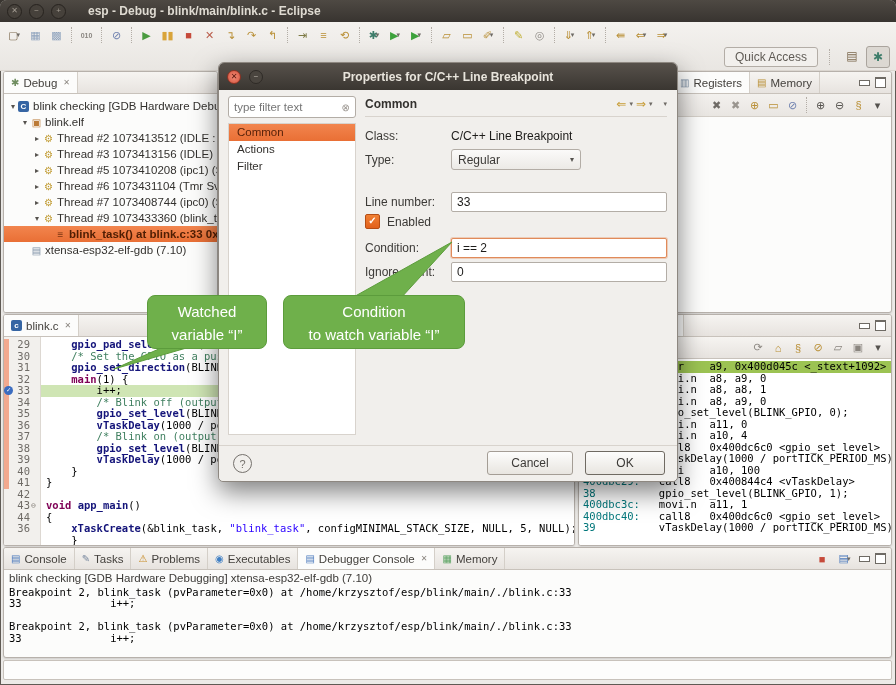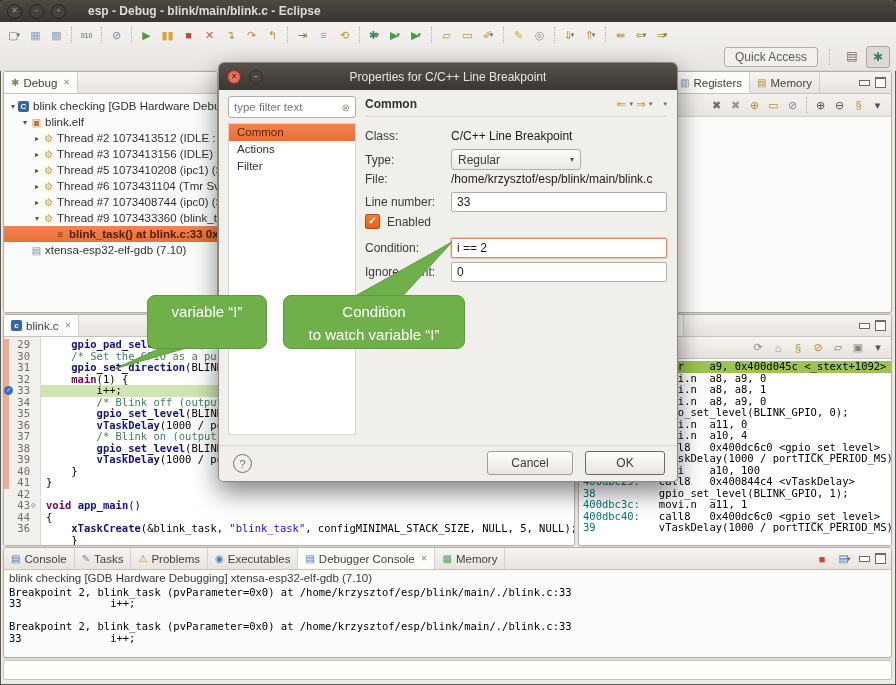--- a/index.html
+++ b/index.html
@@ -86,21 +86,21 @@
   .conline{white-space:pre;height:11.4px}
   .bottomstrip{position:absolute;left:3px;top:660px;width:889px;height:20px;background:#fdfdfc;
                border:1px solid #c8c2bb;border-radius:2px;box-sizing:border-box}
   
   .dialog{position:absolute;left:218px;top:62px;width:460px;height:420px;background:#f1efec;
           z-index:10;border-radius:6px 6px 5px 5px;box-shadow:0 10px 26px rgba(0,0,0,.5);
           box-sizing:border-box;border:1px solid #8d8780}
   .dlg-head{height:27px;background:linear-gradient(#57514b,#3a3631);border-radius:5px 5px 0 0;
             display:flex;align-items:center;position:relative}
   .dlg-title{position:absolute;left:0;right:0;text-align:center;color:#e8e4dc;font-size:12px;
-             font-weight:normal}
+             font-weight:bold}
   .cbtn{width:14px;height:14px;border-radius:50%;margin-left:8px;z-index:1;display:flex;
         align-items:center;justify-content:center;font-size:8px;box-sizing:border-box}
   .cbtn.close{background:radial-gradient(#f08b76,#d6553f);color:#55130a;border:1px solid #8e3223}
   .cbtn.min{background:#4a453f;border:1px solid #2e2a26;color:#b7b1a8}
   .dfilter{position:absolute;left:9px;top:33px;width:128px;height:22px;box-sizing:border-box;
            border:1px solid #b3ada6;border-radius:3px;background:#fff;display:flex;
            align-items:center;padding:0 5px;justify-content:space-between}
   .dfilter input{border:none;outline:none;width:95px;font-size:11.5px;color:#8a857f;
                  font-family:"Liberation Sans",sans-serif;padding:0}
   .clearico{color:#9a958f;font-size:10px}
@@ -648,24 +648,20 @@
         <span class="flabel">Class:</span>
         <span class="fvalue">C/C++ Line Breakpoint</span>
       </div>
       <div class="frow" style="top:54px">
         <span class="flabel">Type:</span>
         <span class="dropdown">
           <span>Regular</span>
           <span class="ddarrow">▾</span>
         </span>
       </div>
-      <div class="frow" style="top:77px">
-        <span class="flabel">File:</span>
-        <span class="fvalue">/home/krzysztof/esp/blink/main/blink.c</span>
-      </div>
       <div class="frow" style="top:97px">
         <span class="flabel">Line number:</span>
         <input class="tinput" value="33" style="">
       </div>
       <div class="frow" style="top:119px">
         <span class="chk">✓</span>
         <span>Enabled</span>
       </div>
       <div class="frow" style="top:143px">
         <span class="flabel">Condition:</span>
@@ -682,20 +678,21 @@
       <span class="btn ok">OK</span>
     </div>
   </div>
 
   <svg class="arrowlayer" width="896" height="685" viewBox="0 0 896 685">
     <polygon points="170,344 214,340 114,369" fill="#6fb04b" stroke="#5c9c3c" stroke-width="1"></polygon>
     <polygon points="350,299 400,299 452,242" fill="#6fb04b" stroke="#5c9c3c" stroke-width="1"></polygon>
   </svg>
 
   <div class="callout" style="left:147px;top:295px;width:120px;height:54px;background:#6fb04b;border:1px solid #5c9c3c">
+    <div>Watched</div>
     <div>variable “I”</div>
   </div>
   <div class="callout" style="left:283px;top:295px;width:182px;height:54px;background:#6fb04b;border:1px solid #5c9c3c">
     <div>Condition</div>
     <div>to watch variable “I”</div>
   </div>
 
 </div>
 
 </body></html>

